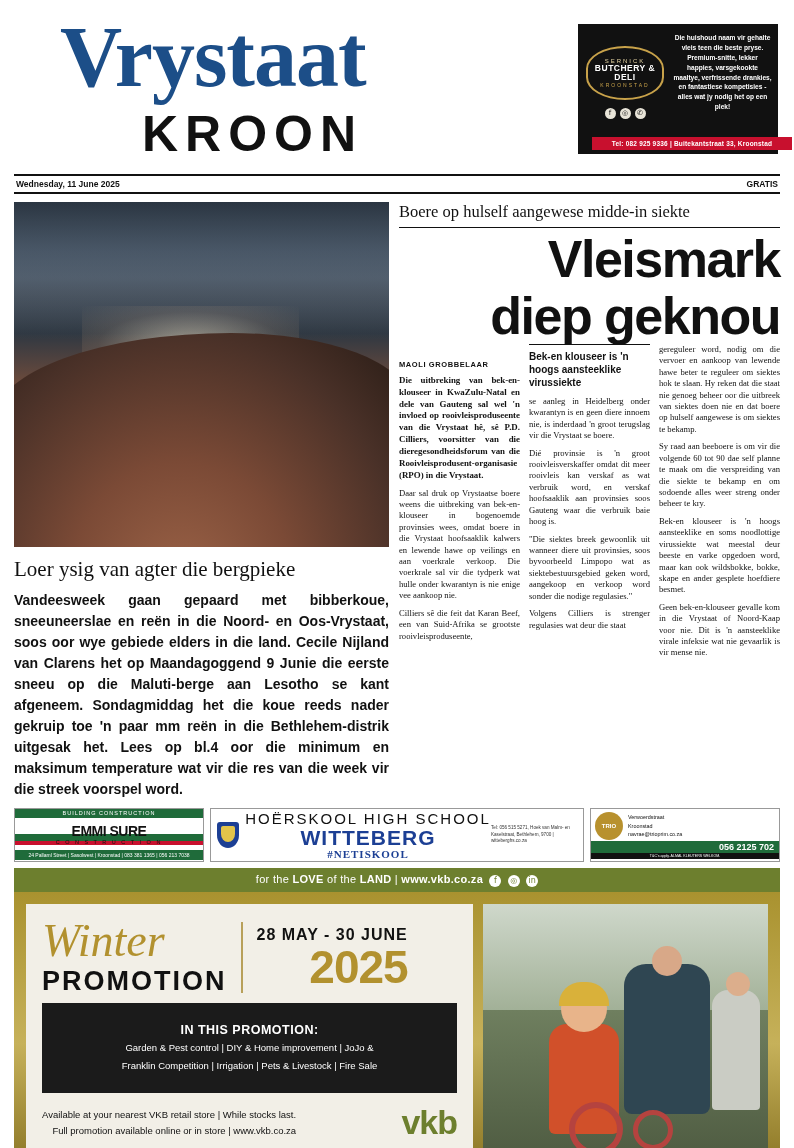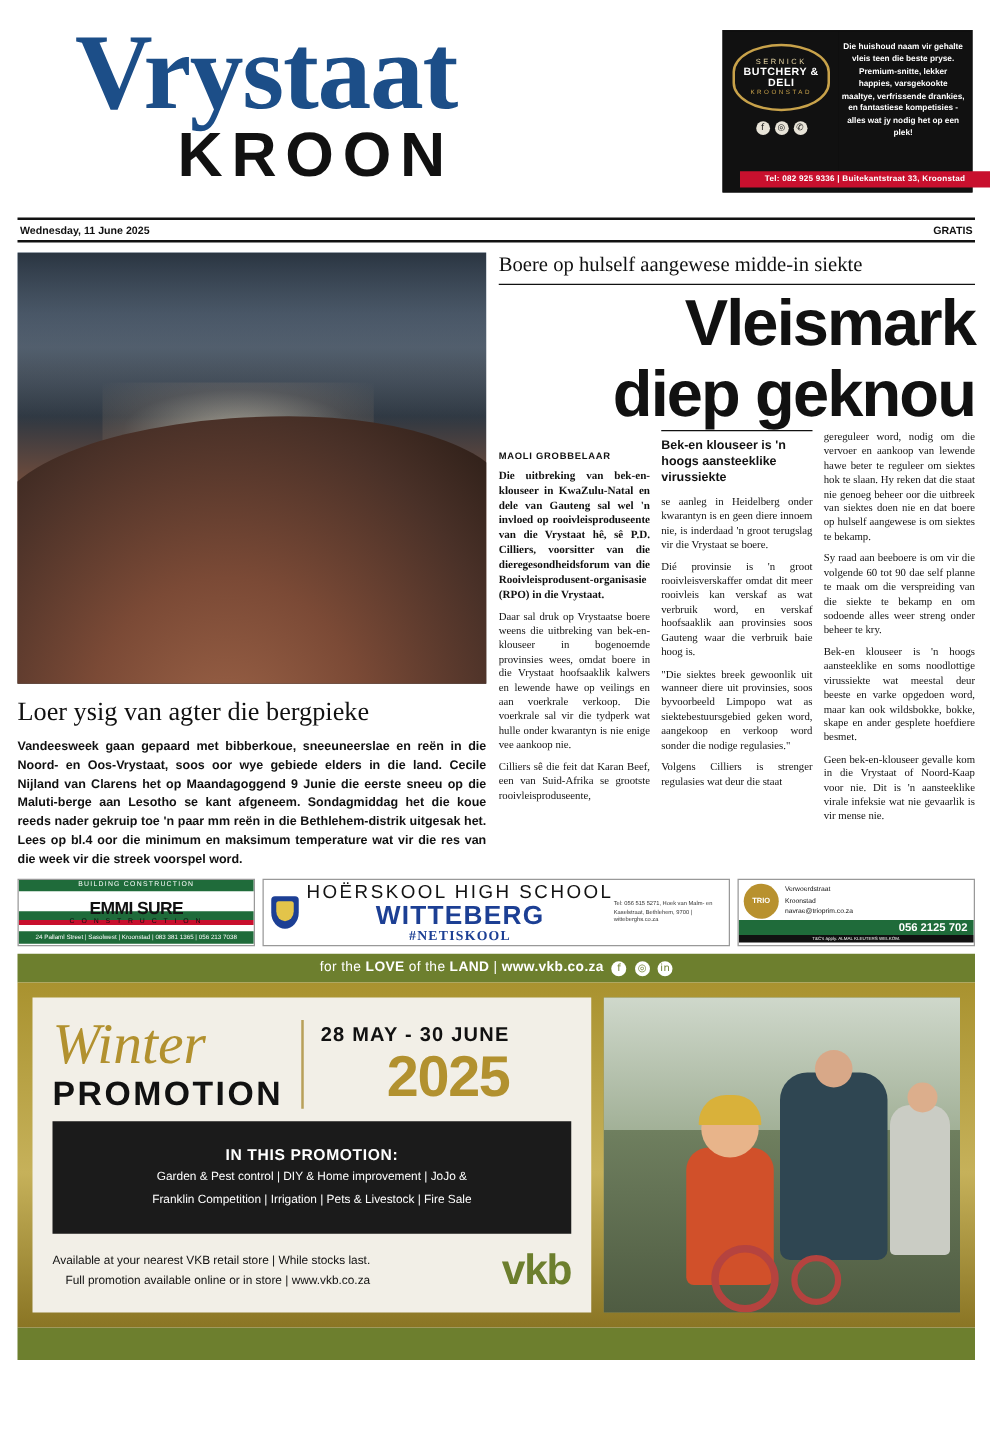--- a/index.html
+++ b/index.html
@@ -33,42 +33,42 @@
     padding-left: 46px;
   }
   .logo-kroon {
     font-family: "Liberation Sans", sans-serif;
     font-weight: bold;
     font-size: 50px;
     line-height: 1;
     color: #111;
     letter-spacing: 7px;
     padding-left: 128px;
-    margin-top: 2px;
+    margin-top: 12px;
   }
 
   
   .top-ad {
     width: 200px;
     display: flex;
     border: 1px solid #111;
     height: 130px;
     margin-top: 6px;
     margin-right: 2px;
     background: #0d0d0d;
   }
   .top-ad-logo {
     width: 92px;
     background: #111;
     color: #f5e9c8;
     display: flex;
     flex-direction: column;
     align-items: center;
     justify-content: flex-start;
-    padding-top: 10px;
+    padding-top: 21px;
     position: relative;
   }
   .badge-oval {
     border: 2px solid #c8a24a;
     border-radius: 50%/42%;
     width: 78px;
     height: 54px;
     display: flex;
     flex-direction: column;
     align-items: center;
@@ -156,21 +156,21 @@
     background: linear-gradient(180deg, rgba(20,28,38,.75) 0%, rgba(90,105,120,.25) 55%, rgba(0,0,0,0) 100%);
   }
 
   .photo-caption-head {
     font-family: "Liberation Serif", serif;
     font-size: 21px;
     margin: 10px 0 8px 0;
   }
   .photo-caption-body {
     font-family: "Liberation Sans", sans-serif;
-    font-size: 10px;
+    font-size: 14px;
     font-weight: bold;
     line-height: 1.5;
     text-align: justify;
   }
 
   .kicker {
     font-family: "Liberation Serif", serif;
     font-size: 16.5px;
     border-bottom: 1px solid #111;
     padding-bottom: 5px;

